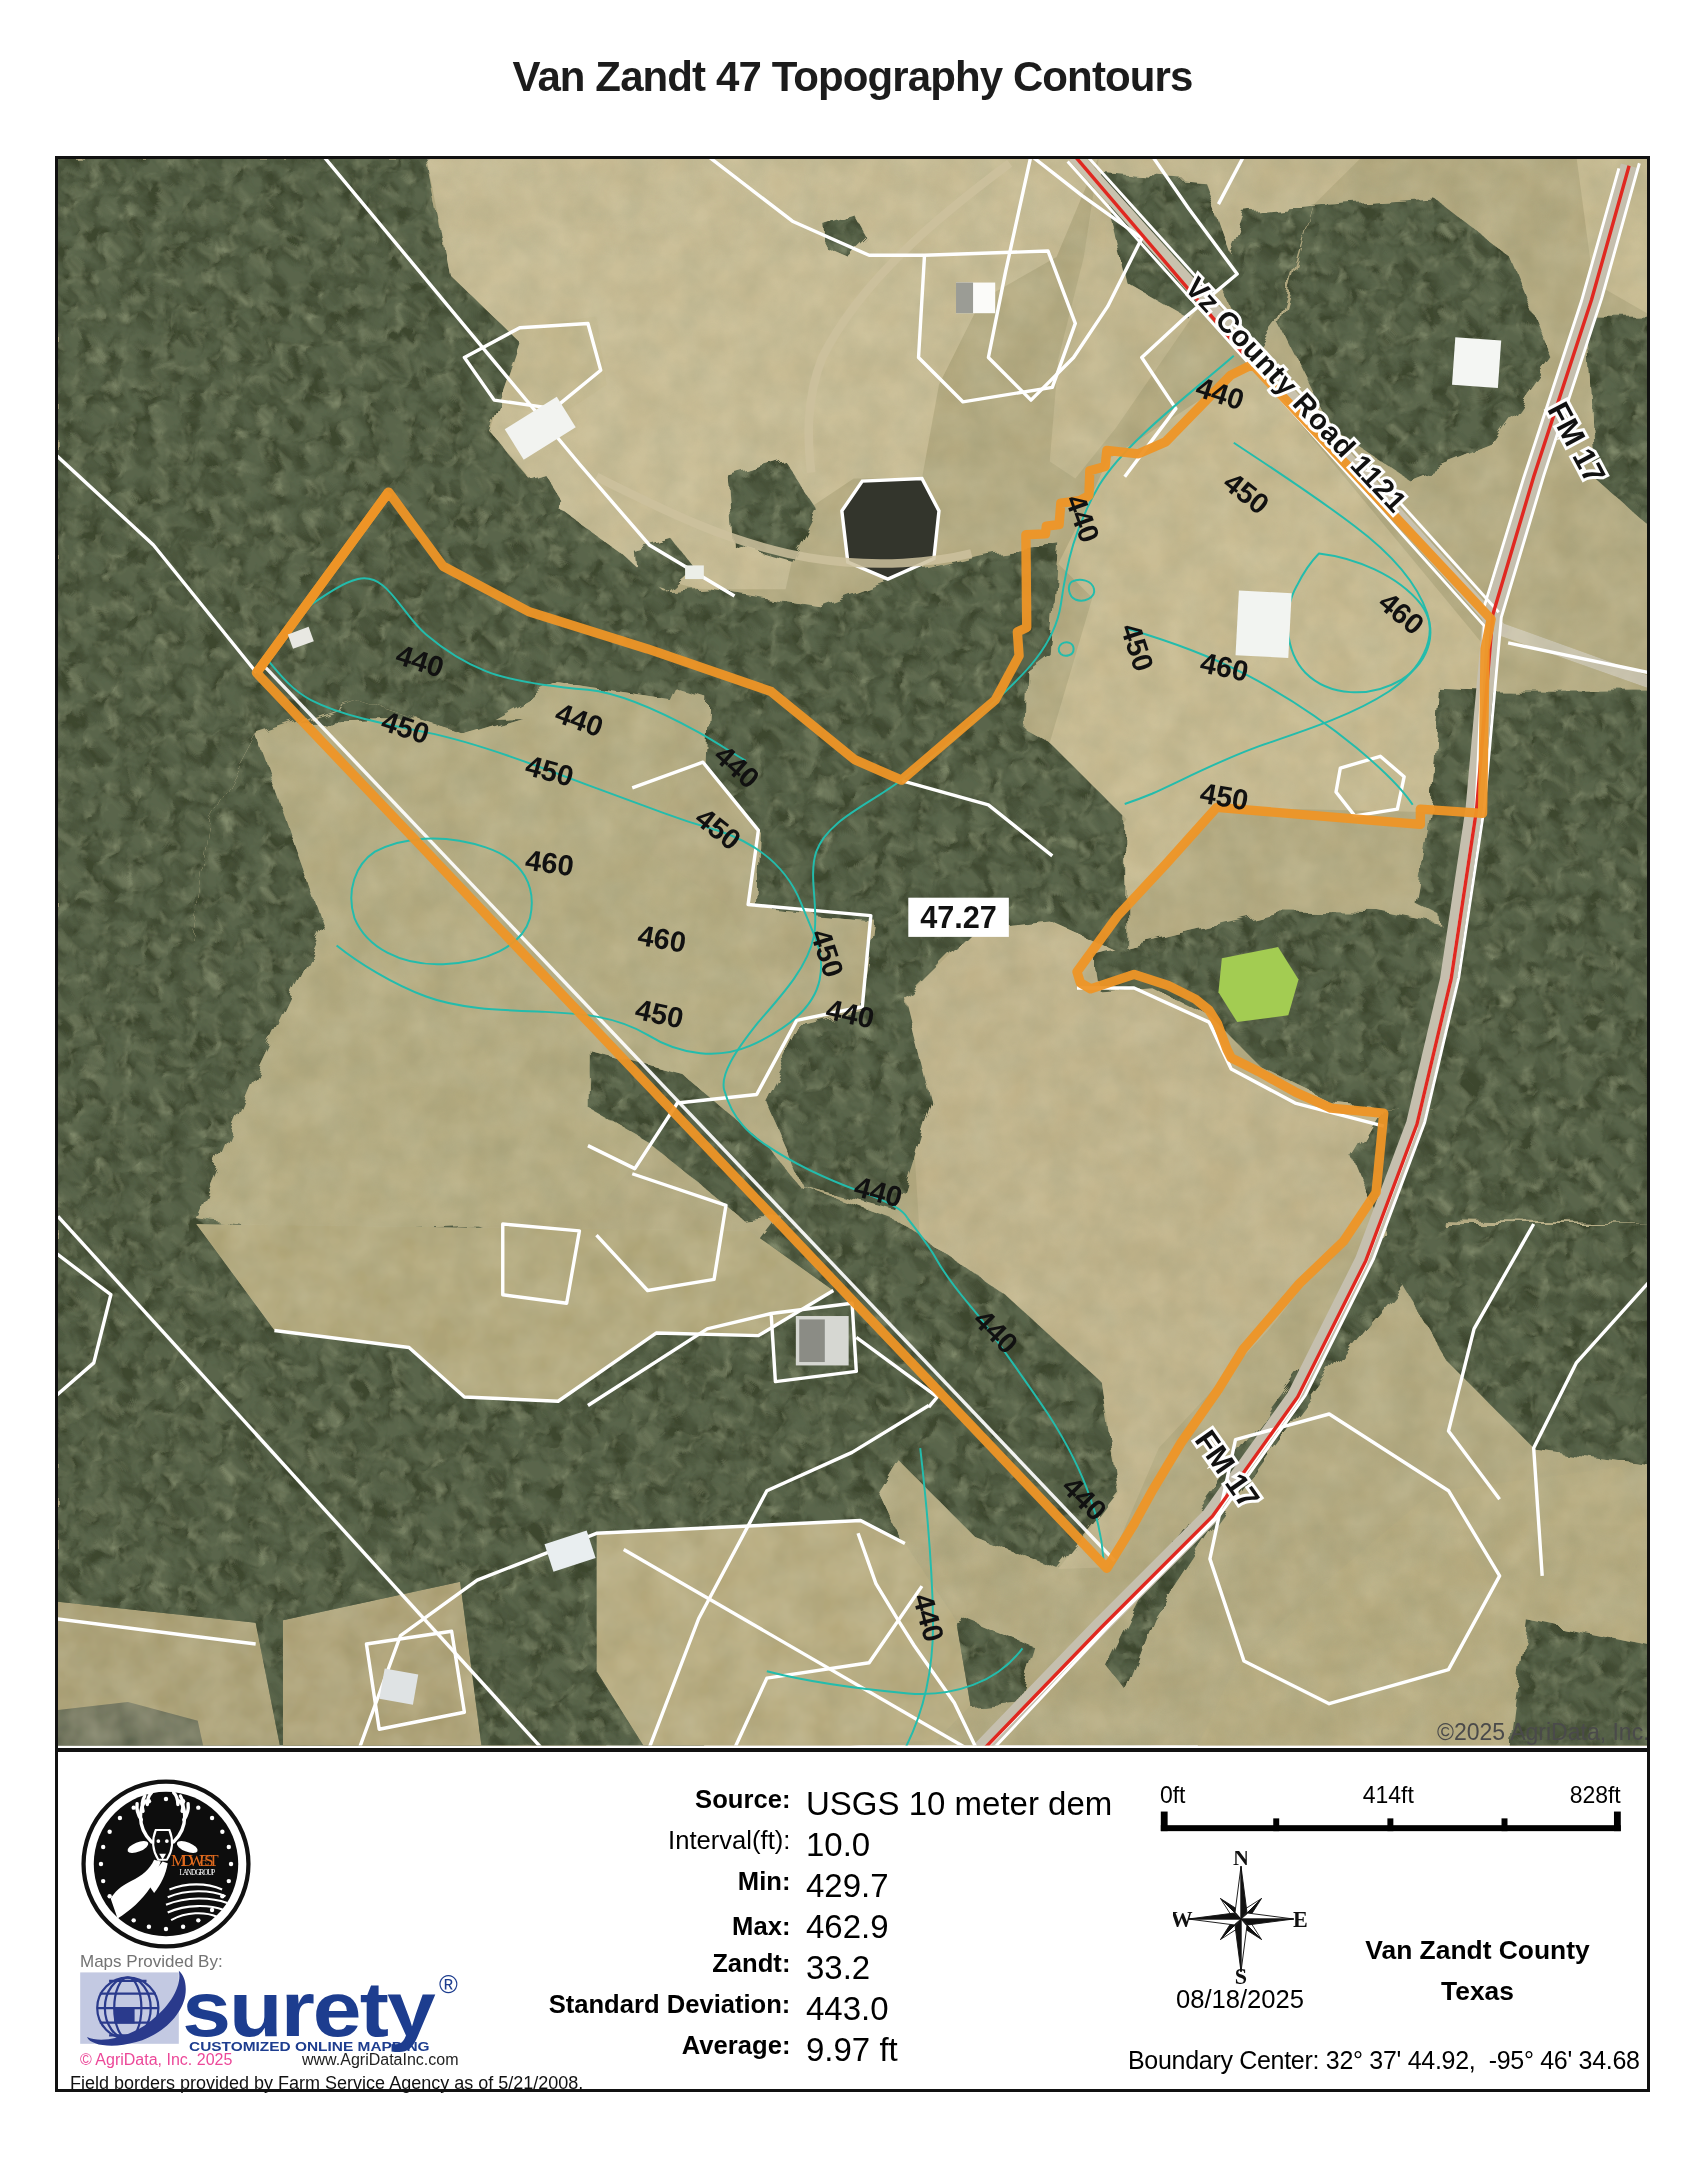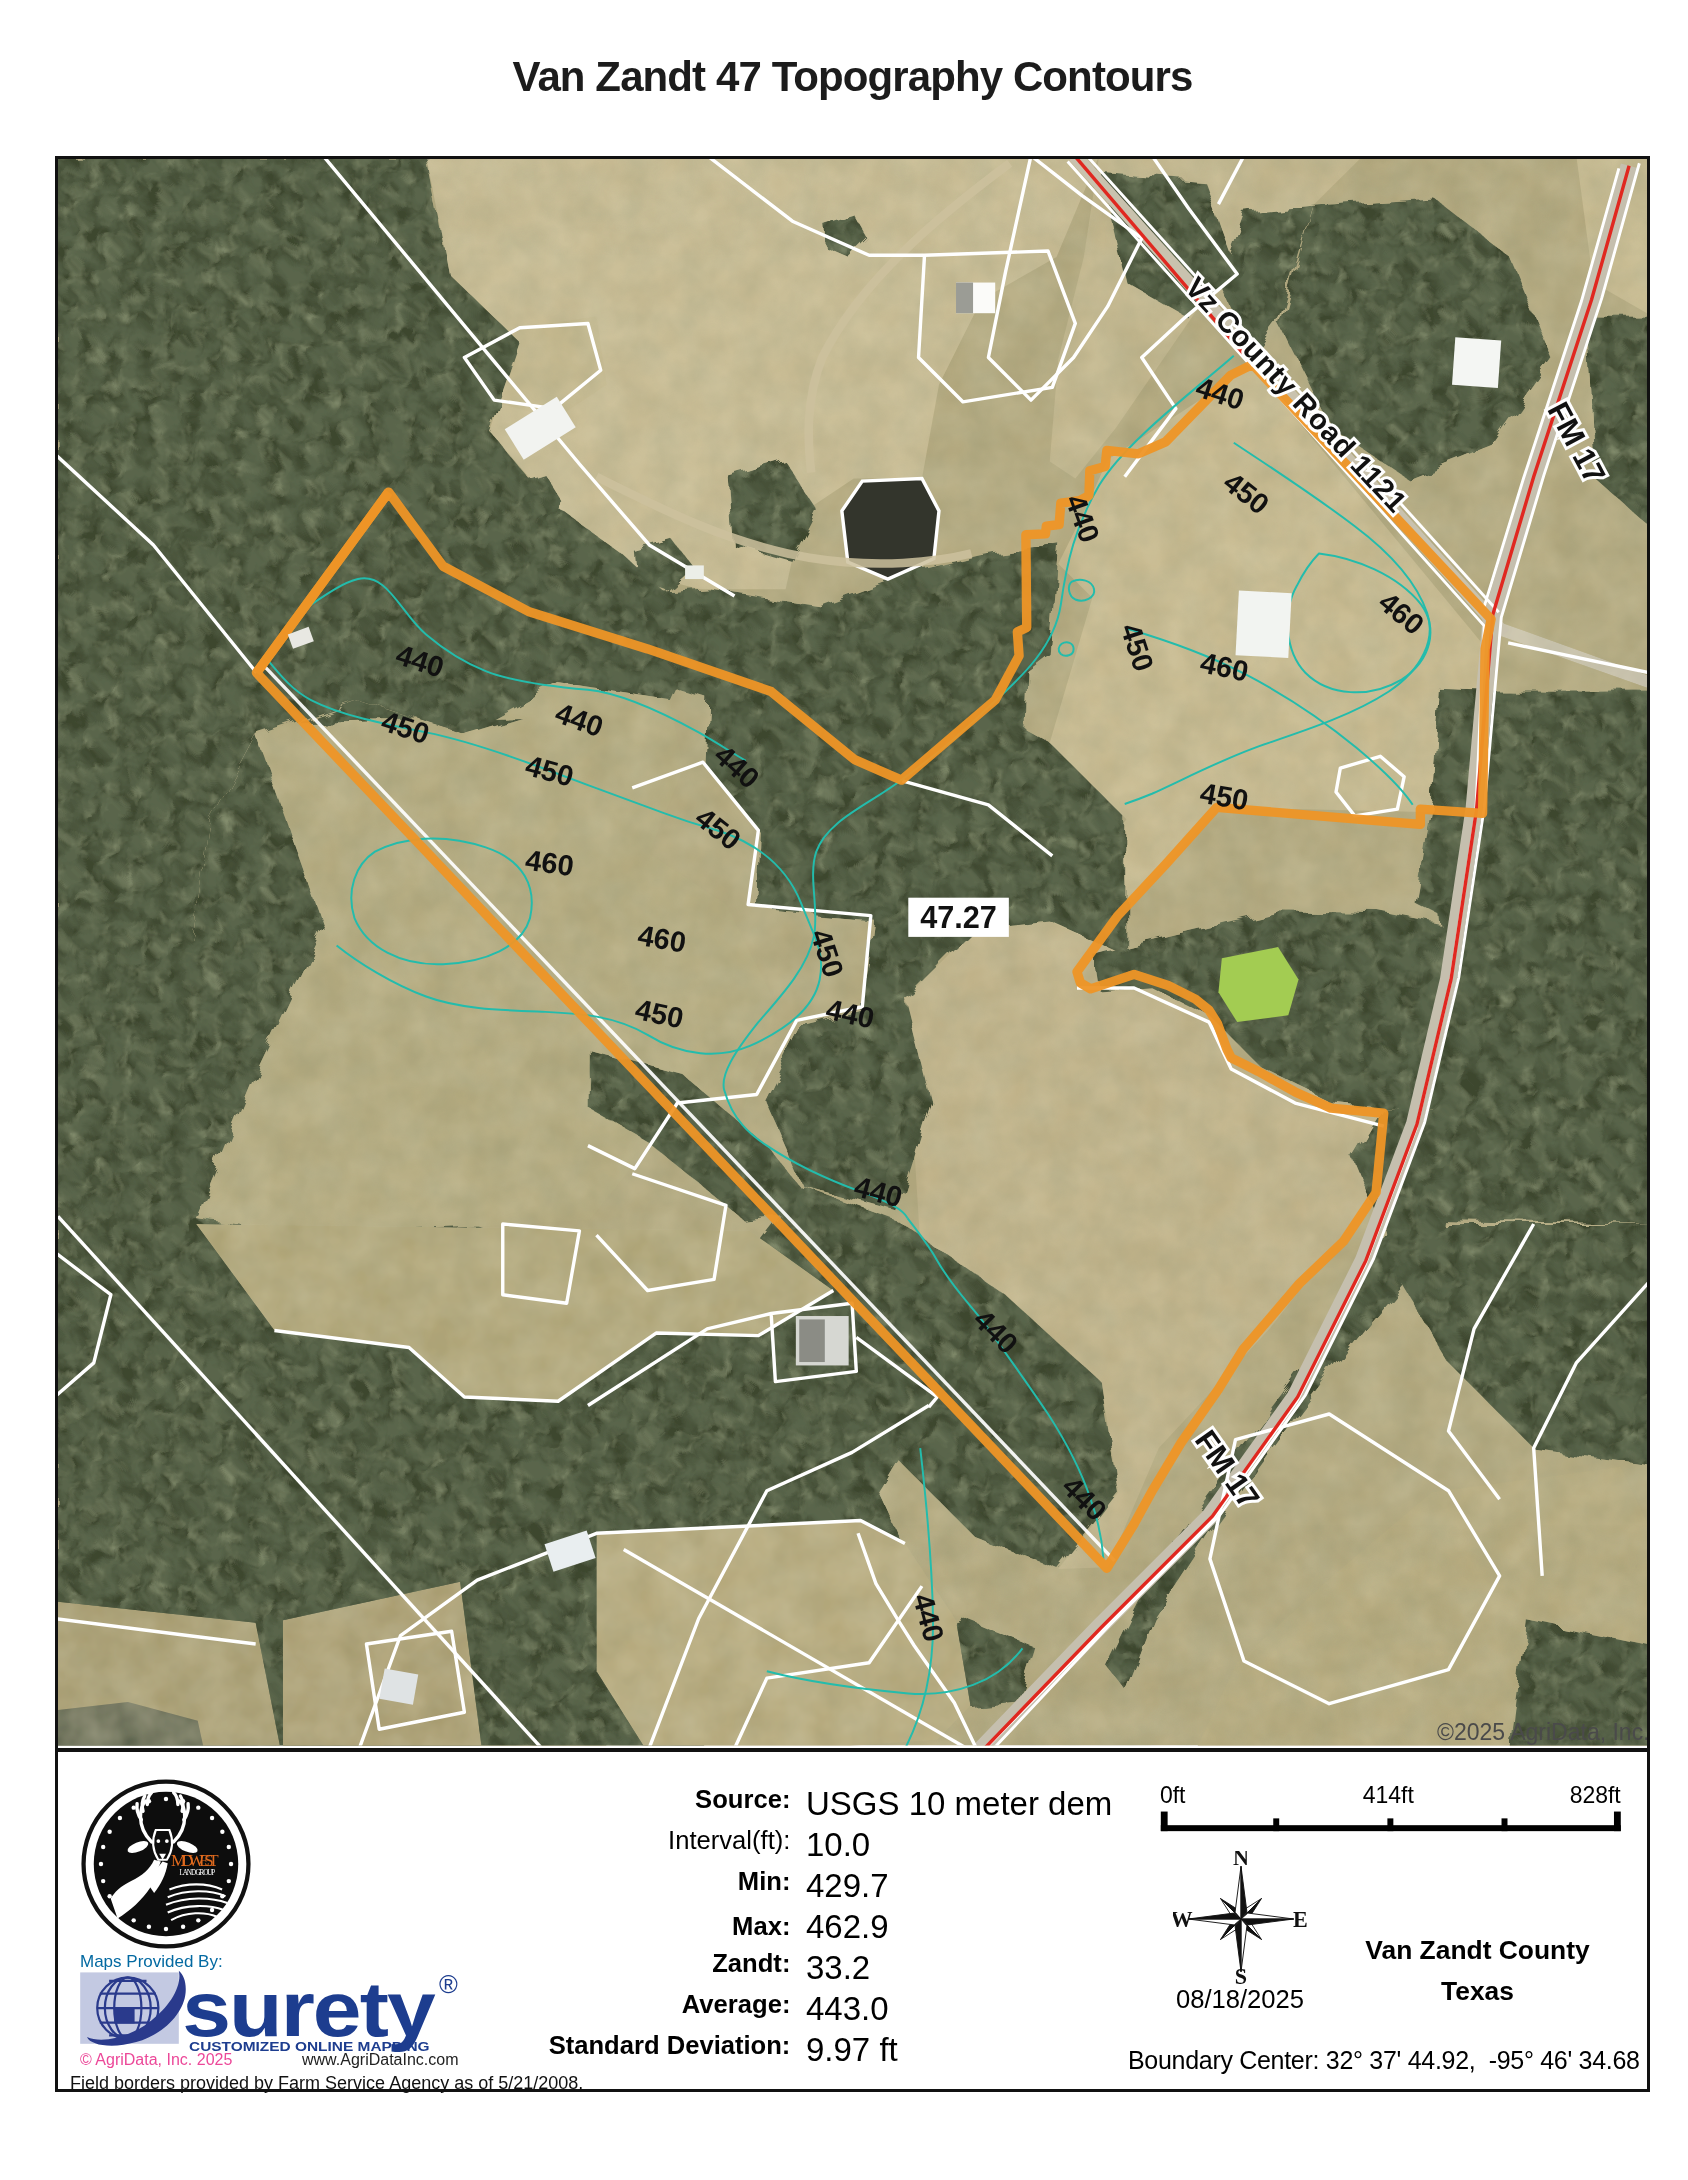--- a/index.html
+++ b/index.html
@@ -311,21 +311,21 @@
 <g stroke="#ffffff" stroke-width="2.5" fill="none">
 <path d="M104,130 C124,122 148,122 166,130"></path>
 <path d="M102,139 C124,130 152,130 170,138"></path>
 <path d="M100,148 C124,138 154,139 172,146"></path>
 <path d="M102,157 C124,147 152,148 168,154"></path>
 <path d="M106,166 C124,156 146,156 160,162"></path>
 </g>
 <text x="106" y="102" font-family="Liberation Serif, serif" font-size="20" fill="#e06a1e" textLength="56">MIDWEST</text>
 <text x="116" y="113" font-family="Liberation Serif, serif" font-size="8.5" fill="#ffffff" textLength="42">LAND GROUP</text>
 </svg>
-<div class="ft" style="left:80px;top:1952px;font-size:17px;color:#0369a1;">Maps Provided By:</div>
+<div class="ft" style="left:80px;top:1952px;font-size:17px;color:#737373;">Maps Provided By:</div>
 
 <svg class="ft" style="left:78px;top:1969px" width="392" height="85" viewBox="0 0 460 100" xmlns="http://www.w3.org/2000/svg">
 <rect x="2" y="4" width="116" height="84" fill="#c3c9e2"></rect>
 <g stroke="#2a3a8c" stroke-width="2.6" fill="none">
 <circle cx="58" cy="46" r="36"></circle>
 <ellipse cx="58" cy="46" rx="16" ry="36"></ellipse>
 <ellipse cx="58" cy="46" rx="27" ry="36"></ellipse>
 <path d="M22,46 L94,46 M25,29 L91,29 M25,63 L91,63 M36,14 L80,14 M36,78 L80,78"></path>
 </g>
 <rect x="42" y="46" width="24" height="18" fill="#2a3a8c"></rect>
@@ -348,24 +348,24 @@
 <div style="position:relative;height:41px;">
         <span style="position:absolute;right:2.6px;top:0;font-weight:bold;">Min:</span>
       </div>
 <div style="position:relative;height:41px;">
         <span style="position:absolute;right:2.6px;top:4px;font-weight:bold;">Max:</span>
       </div>
 <div style="position:relative;height:41px;">
         <span style="position:absolute;right:2.6px;top:0;font-weight:bold;">Zandt:</span>
       </div>
 <div style="position:relative;height:41px;">
+        <span style="position:absolute;right:2.6px;top:0;font-weight:bold;">Standard Deviation:</span>
+      </div>
+<div style="position:relative;height:41px;">
         <span style="position:absolute;right:2.6px;top:0;font-weight:bold;">Average:</span>
-      </div>
-<div style="position:relative;height:41px;">
-        <span style="position:absolute;right:2.6px;top:0;font-weight:bold;">Standard Deviation:</span>
       </div>
 </div>
 <div class="ft" style="left:806px;top:1785px;font-size:33px;">
 <div style="height:41px;">USGS 10 meter dem</div>
 <div style="height:41px;">10.0</div>
 <div style="height:41px;">429.7</div>
 <div style="height:41px;">462.9</div>
 <div style="height:41px;">33.2</div>
 <div style="height:41px;">443.0</div>
 <div style="height:41px;">9.97 ft</div>

